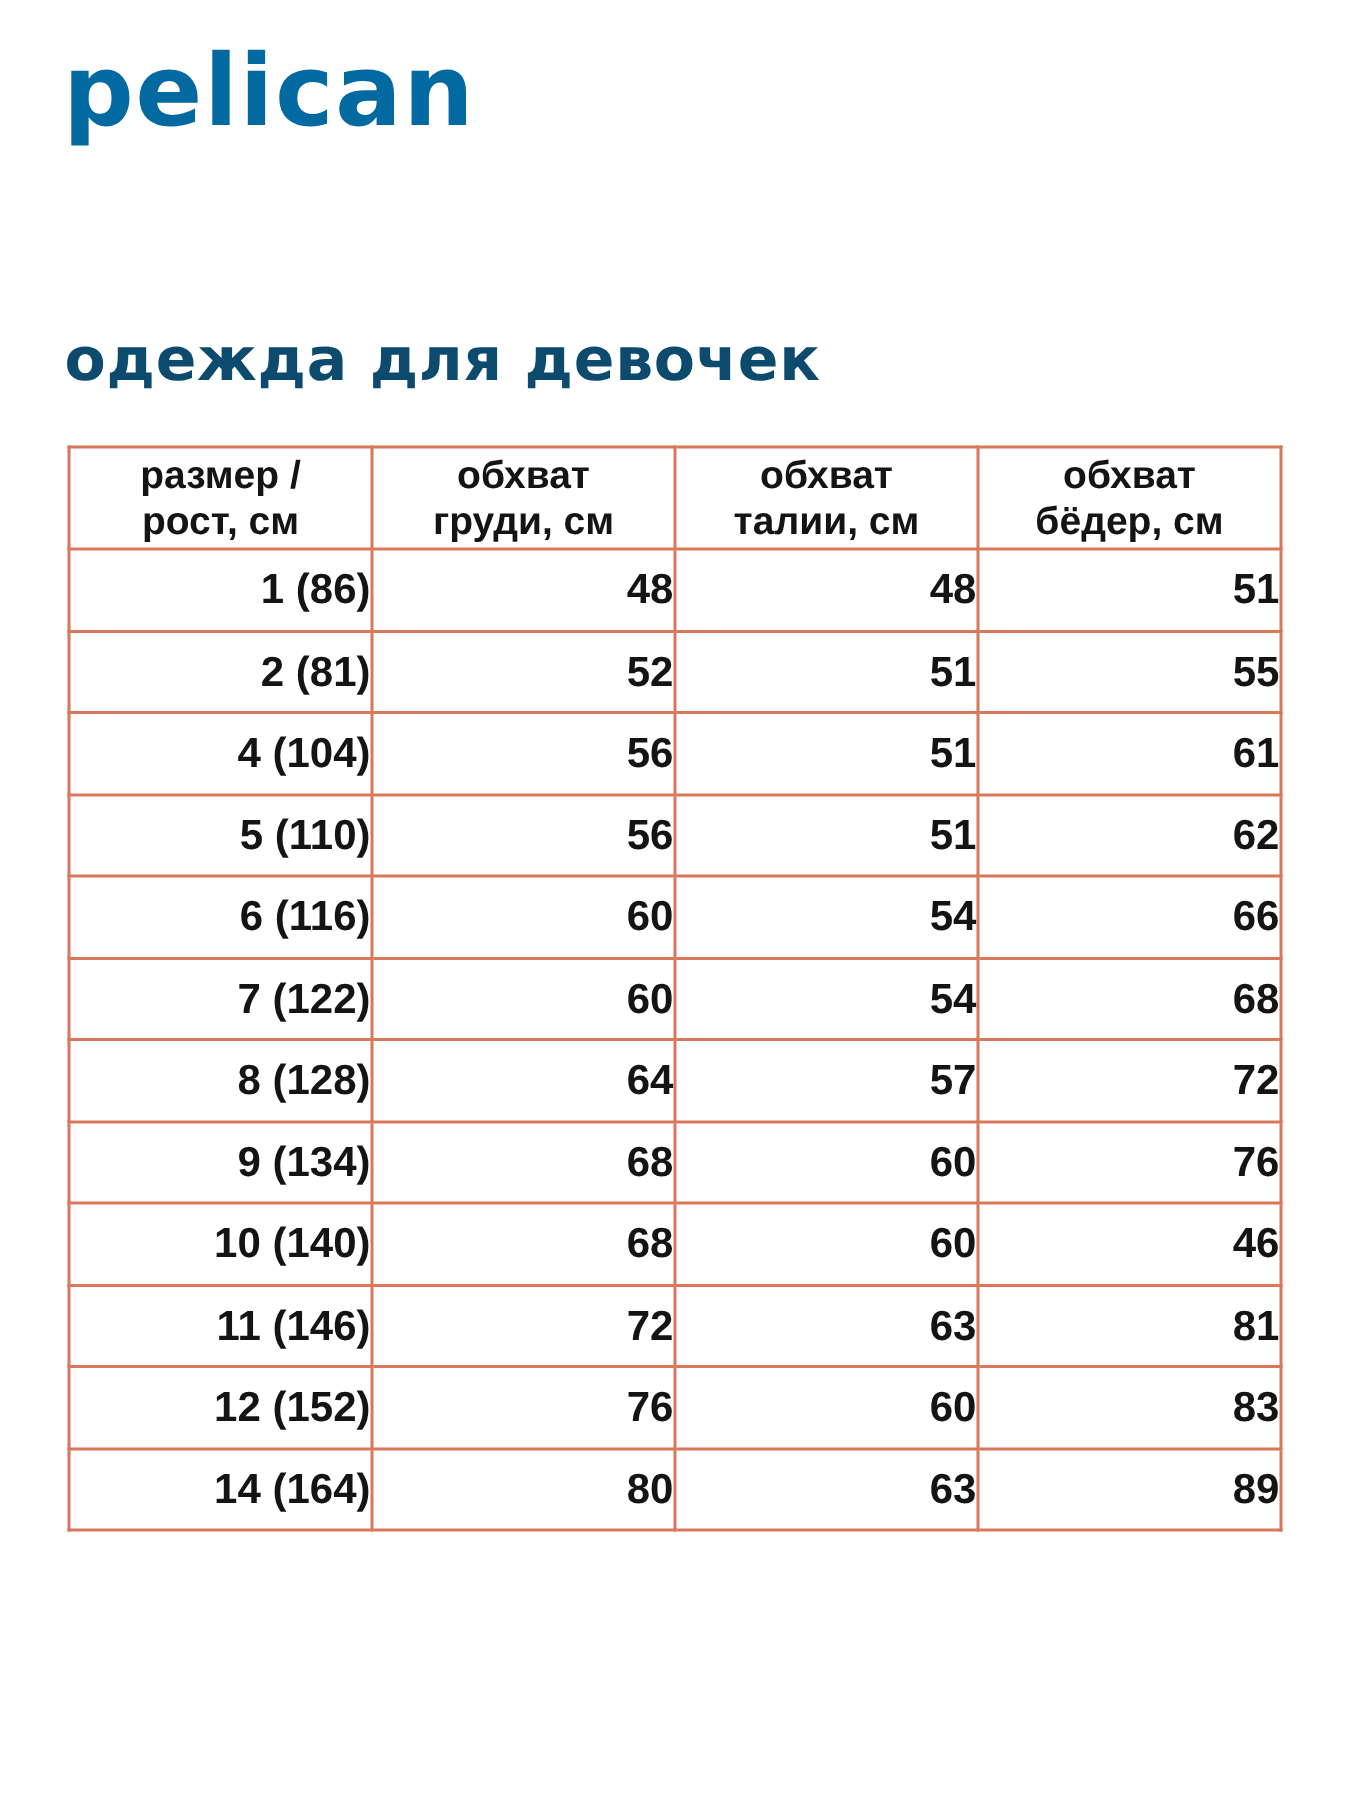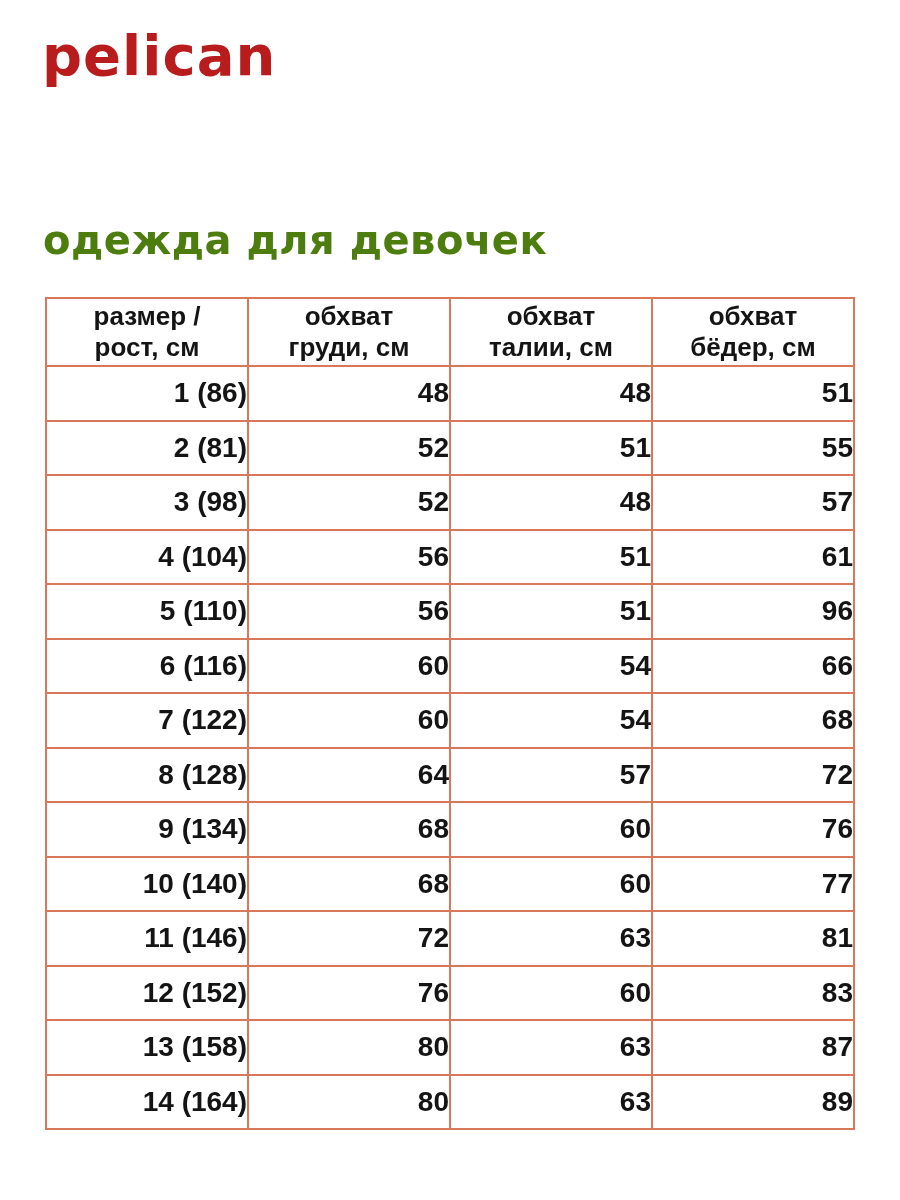--- a/index.html
+++ b/index.html
@@ -13,34 +13,34 @@
     position: relative;
     font-family: "Liberation Sans", sans-serif;
     overflow: hidden;
   }
   .logo {
     position: absolute;
     left: 42px;
     top: 28px;
     font-family: "DejaVu Sans", sans-serif;
     font-weight: bold;
-    font-size: 56px;
+    font-size: 66px;
     line-height: 1.0;
-    color: #b91c1c;
+    color: #0369a1;
     letter-spacing: 1px;
   }
   .heading {
     position: absolute;
     left: 43px;
     top: 218px;
     font-family: "DejaVu Sans", sans-serif;
     font-weight: bold;
     font-size: 40px;
     line-height: 1.1;
-    color: #4d7c0f;
+    color: #0c4a6e;
     letter-spacing: 0.5px;
   }
   table.size-table {
     position: absolute;
     left: 45px;
     top: 297px;
     width: 810px;
     border-collapse: collapse;
     table-layout: fixed;
   }
@@ -93,36 +93,30 @@
       <td>48</td>
       <td>51</td>
     </tr>
     <tr>
       <td>2 (81)</td>
       <td>52</td>
       <td>51</td>
       <td>55</td>
     </tr>
     <tr>
-      <td>3 (98)</td>
-      <td>52</td>
-      <td>48</td>
-      <td>57</td>
-    </tr>
-    <tr>
       <td>4 (104)</td>
       <td>56</td>
       <td>51</td>
       <td>61</td>
     </tr>
     <tr>
       <td>5 (110)</td>
       <td>56</td>
       <td>51</td>
-      <td>96</td>
+      <td>62</td>
     </tr>
     <tr>
       <td>6 (116)</td>
       <td>60</td>
       <td>54</td>
       <td>66</td>
     </tr>
     <tr>
       <td>7 (122)</td>
       <td>60</td>
@@ -138,40 +132,34 @@
     <tr>
       <td>9 (134)</td>
       <td>68</td>
       <td>60</td>
       <td>76</td>
     </tr>
     <tr>
       <td>10 (140)</td>
       <td>68</td>
       <td>60</td>
-      <td>77</td>
+      <td>46</td>
     </tr>
     <tr>
       <td>11 (146)</td>
       <td>72</td>
       <td>63</td>
       <td>81</td>
     </tr>
     <tr>
       <td>12 (152)</td>
       <td>76</td>
       <td>60</td>
       <td>83</td>
     </tr>
     <tr>
-      <td>13 (158)</td>
-      <td>80</td>
-      <td>63</td>
-      <td>87</td>
-    </tr>
-    <tr>
       <td>14 (164)</td>
       <td>80</td>
       <td>63</td>
       <td>89</td>
     </tr>
   </tbody>
 </table>
 
 </body></html>

